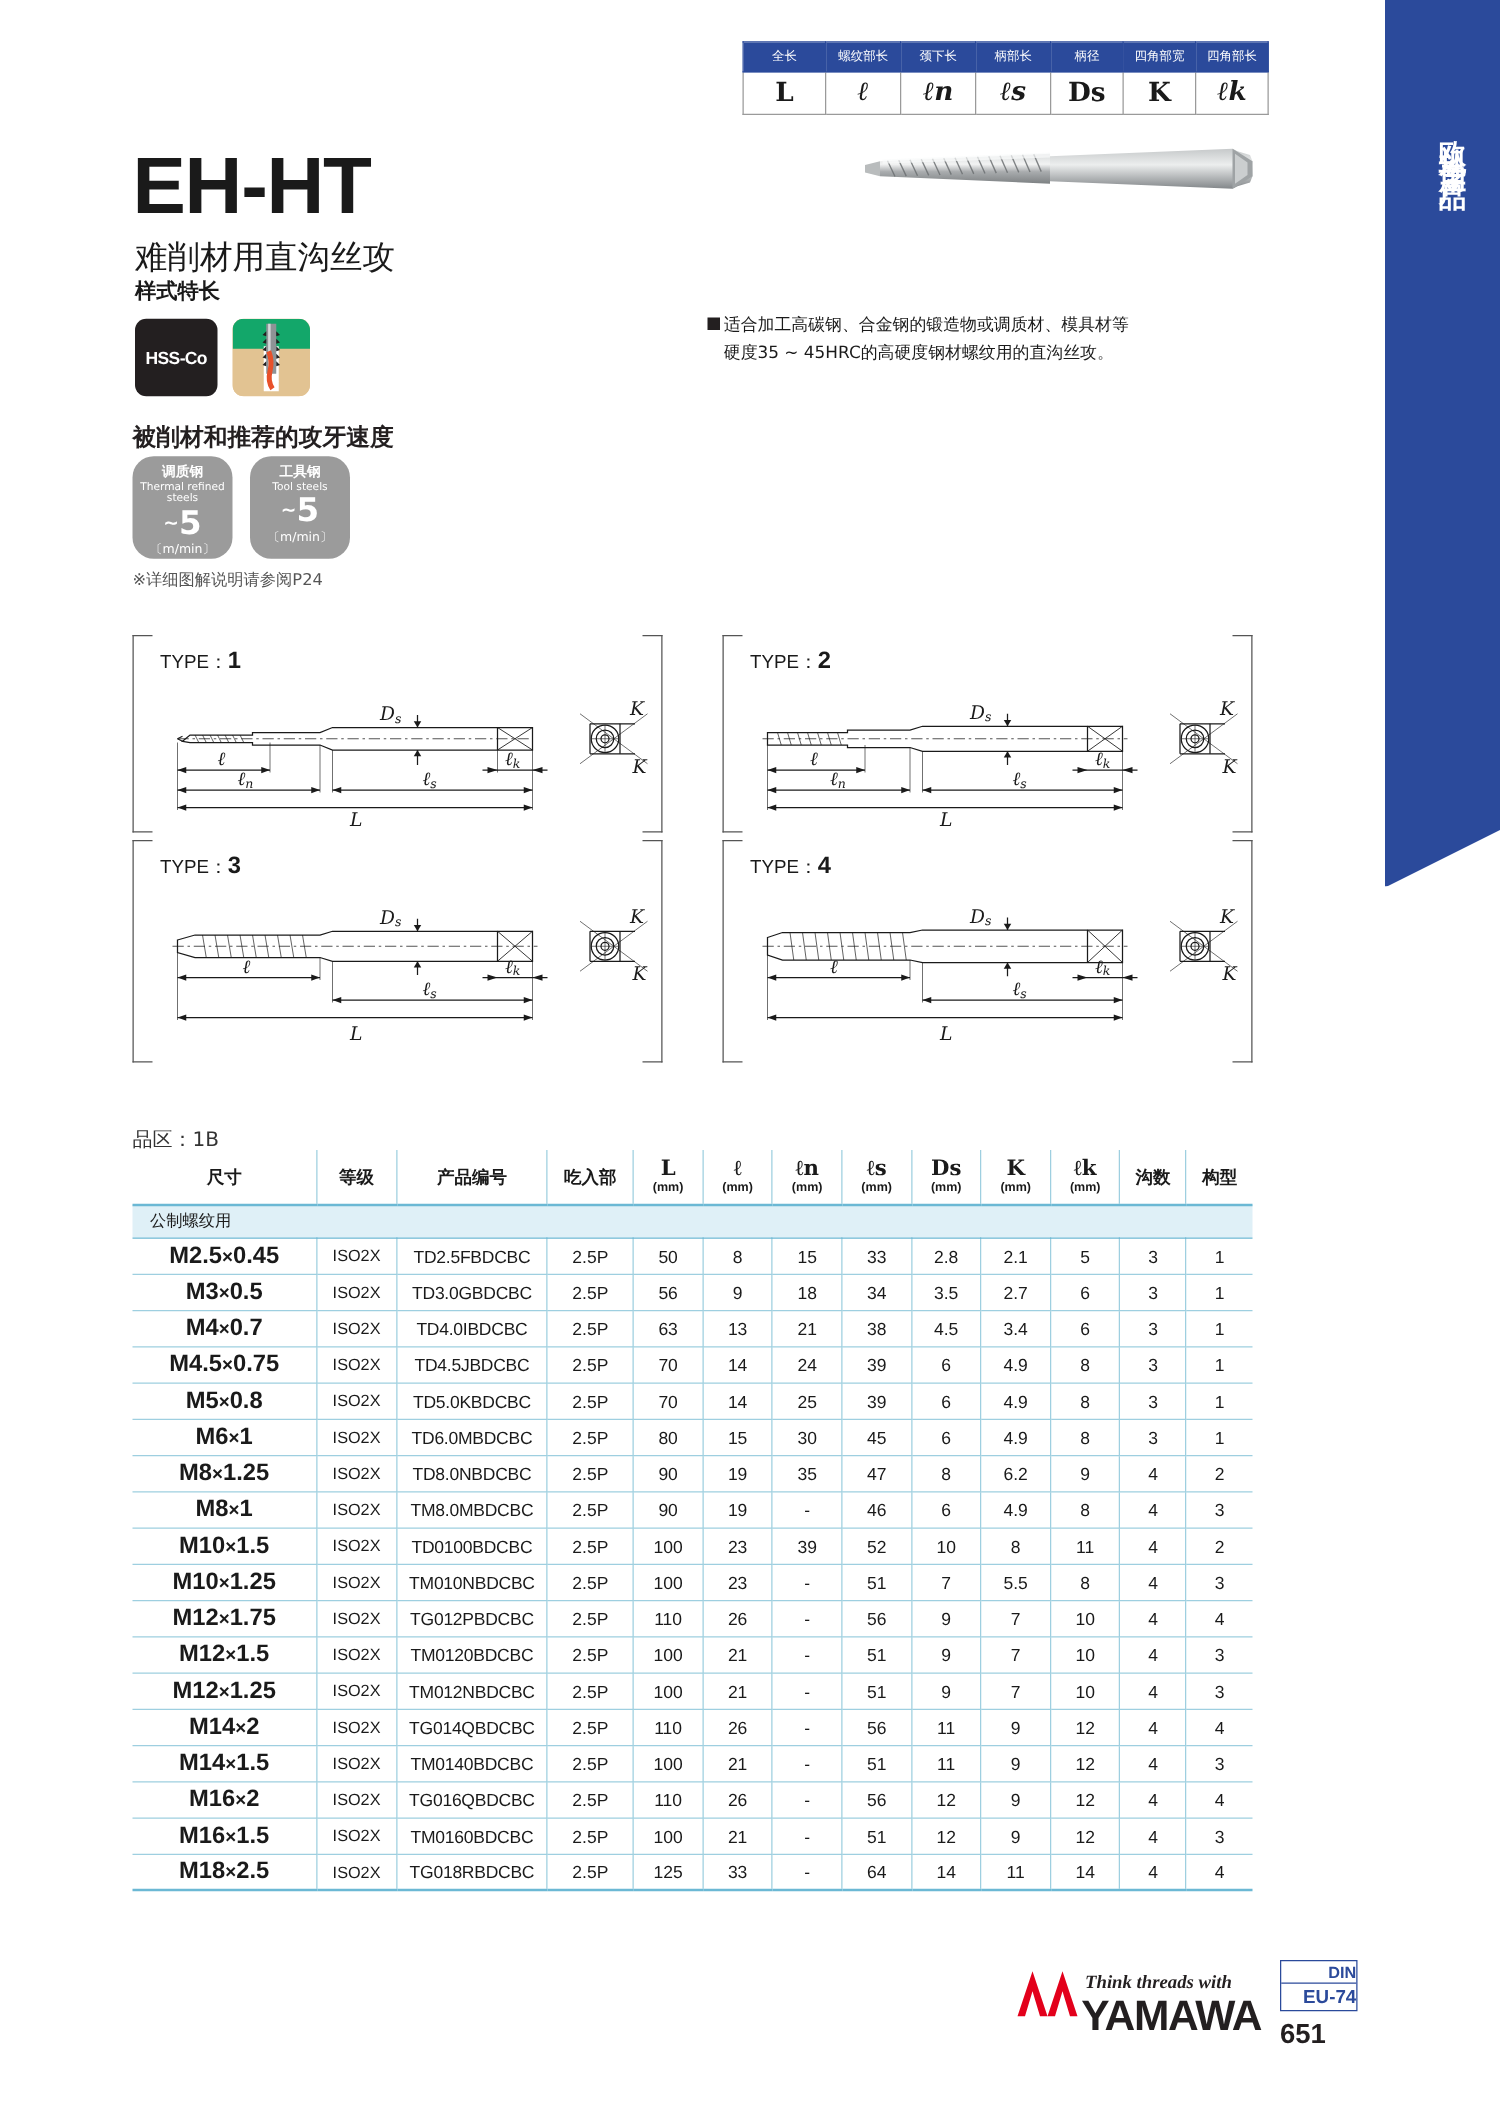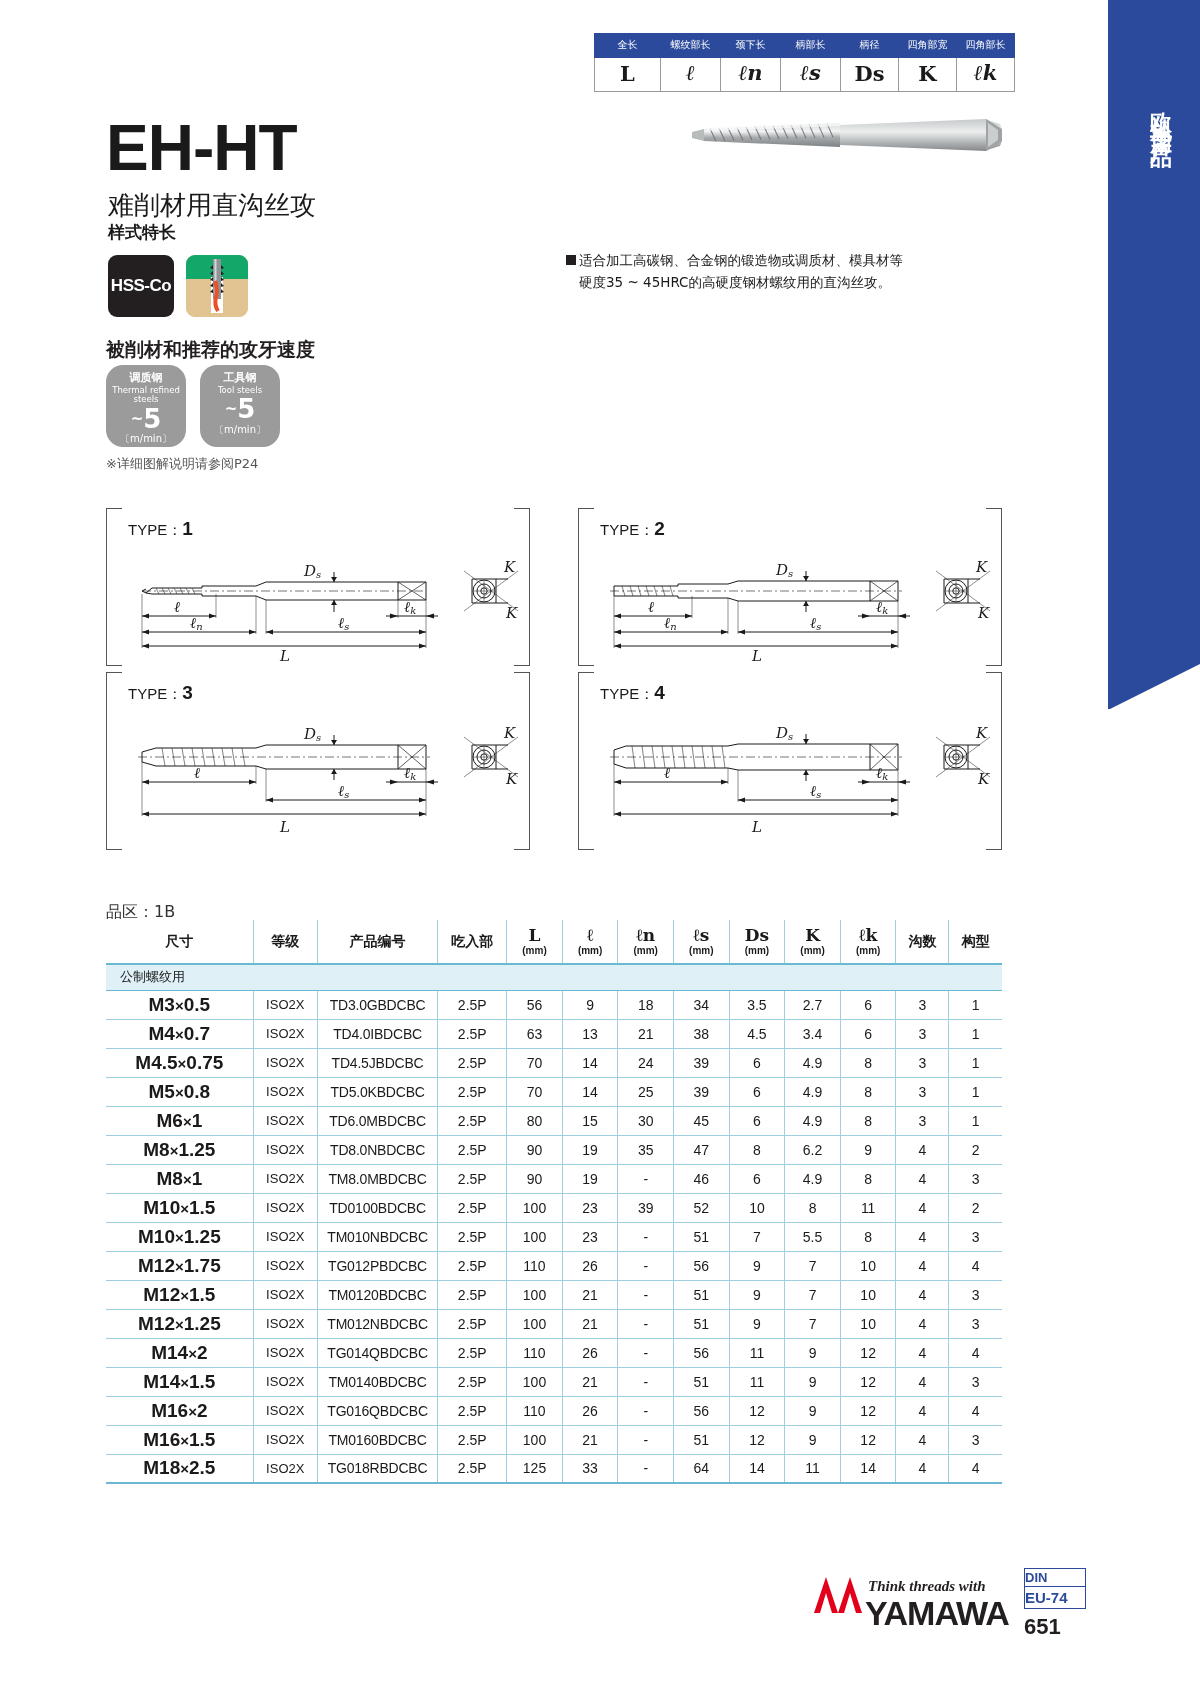--- a/index.html
+++ b/index.html
@@ -67,21 +67,21 @@
   }
   .subtitle2 {
     position:absolute; left:108px; top:221px;
     font-size:17px; font-weight:bold; font-family:"DejaVu Sans", sans-serif; color:#1a1a1a;
   }
 
   
   .badge-hss {
     position:absolute; left:108px; top:255px; width:66px; height:62px;
     background:#231f20; border-radius:9px;
-    color:#fff; font-weight:bold; font-size:17px;
+    color:#fff; font-weight:bold; font-size:14px;
     display:flex; align-items:center; justify-content:center;
     font-family:"Liberation Sans", sans-serif; letter-spacing:-.5px;
   }
   .badge-pic {
     position:absolute; left:186px; top:255px; width:62px; height:62px;
     border-radius:9px; overflow:hidden; background:#e8c89b;
   }
 
   
   .speed-title {
@@ -195,21 +195,21 @@
     font-size:15px; font-style:italic; color:#231f20; font-weight:bold;
     font-family:"Liberation Serif", serif;
   }
   .logo-name {
     position:absolute; left:865px; top:1594px;
     font-size:34px; font-weight:bold; letter-spacing:-1px; color:#231f20;
     font-family:Liberation Sans, sans-serif;
   }
   .din-box {
     position:absolute; left:1024px; top:1568px; width:62px;
-    border:1.5px solid #2b4a9b; text-align:left;
+    border:1.5px solid #2b4a9b; text-align:right;
     font-family:"Liberation Sans", sans-serif;
   }
   .din-box .r1 {
     font-size:13px; font-weight:bold; color:#2b4a9b; padding:1px 0;
     border-bottom:1.5px solid #2b4a9b;
   }
   .din-box .r2 { font-size:15px; font-weight:bold; color:#2b4a9b; padding:2px 0; }
   .page-no {
     position:absolute; left:1024px; top:1614px;
     font-size:22px; font-weight:bold; color:#231f20;
@@ -675,20 +675,35 @@
         </th>
       <th class="w-flute">沟数</th>
       <th class="w-type">构型</th>
     </tr>
   </thead>
   <tbody id="spec-body">
       <tr class="group">
         <td colspan="13">公制螺纹用</td>
       </tr>
       <tr class="data">
+        <td class="size">M2.5<span class="x">×</span>0.45</td>
+        <td class="grade">ISO2X</td>
+        <td class="code">TD2.5FBDCBC</td>
+        <td class="chamfer">2.5P</td>
+        <td class="num">50</td>
+        <td class="num">8</td>
+        <td class="num">15</td>
+        <td class="num">33</td>
+        <td class="num">2.8</td>
+        <td class="num">2.1</td>
+        <td class="num">5</td>
+        <td class="num">3</td>
+        <td class="num">1</td>
+      </tr>
+      <tr class="data">
         <td class="size">M3<span class="x">×</span>0.5</td>
         <td class="grade">ISO2X</td>
         <td class="code">TD3.0GBDCBC</td>
         <td class="chamfer">2.5P</td>
         <td class="num">56</td>
         <td class="num">9</td>
         <td class="num">18</td>
         <td class="num">34</td>
         <td class="num">3.5</td>
         <td class="num">2.7</td>

